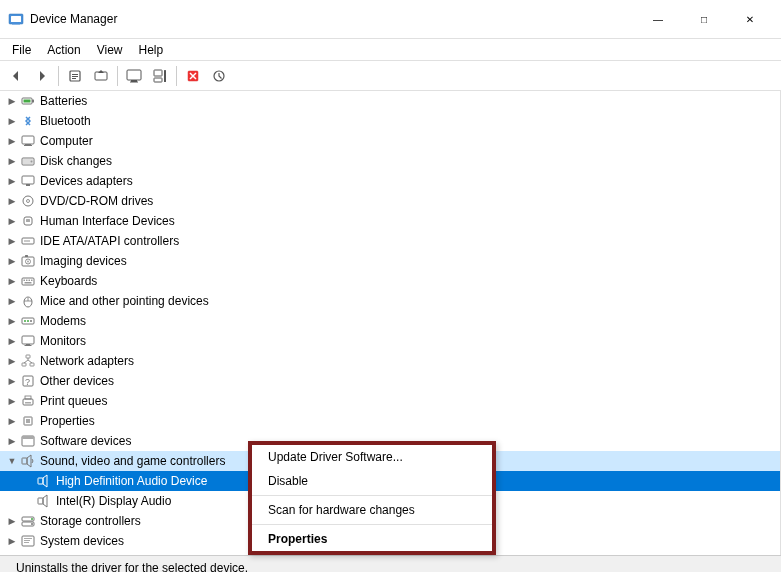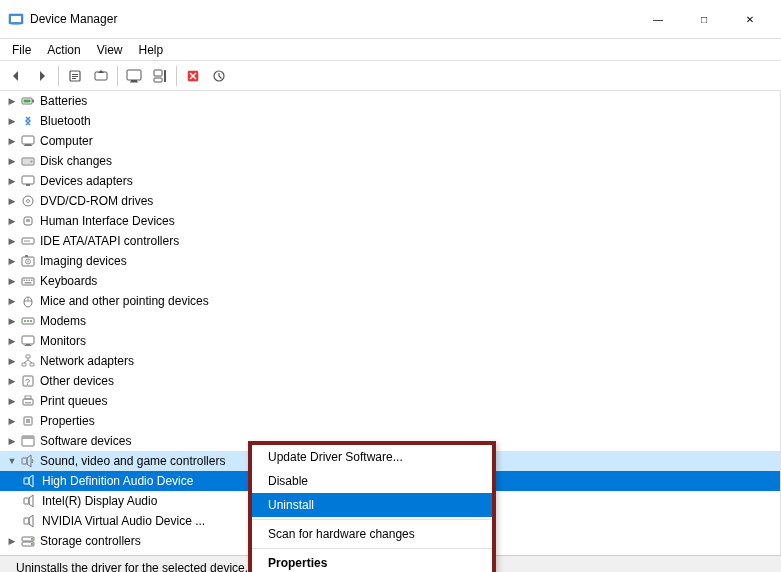--- a/index.html
+++ b/index.html
@@ -135,21 +135,21 @@
       display: inline-flex;
       align-items: center;
       justify-content: center;
       flex-shrink: 0;
     }
     .tree-label {
       font-size: 12px;
     }
 
     
-    .tree-item.level-1 { padding-left: 6px; }
+    .tree-item.level-1 { padding-left: 20px; }
 
     
     .context-menu {
       position: absolute;
       background: #fff;
       border: 4px solid #7f1d1d;
       box-shadow: 2px 2px 6px rgba(0,0,0,0.2);
       z-index: 100;
       width: 248px;
       left: 248px;
@@ -530,30 +530,20 @@
       <span class="tree-arrow" style="visibility:hidden;">▶</span>
       <span class="tree-icon">
         <svg width="14" height="14" viewBox="0 0 14 14">
             <rect x="1" y="4" width="5" height="6" rx="0.5" fill="none" stroke="#777" stroke-width="1"></rect>
             <polygon points="6,4 10,1 10,13 6,10" fill="none" stroke="#777" stroke-width="1"></polygon>
           </svg>
       </span>
       <span class="tree-label">Intel(R) Display Audio</span>
     </div>
 
-    <div class="tree-item level-1">
-      <span class="tree-arrow" style="visibility:hidden;">▶</span>
-      <span class="tree-icon">
-        <svg width="14" height="14" viewBox="0 0 14 14">
-            <rect x="1" y="4" width="5" height="6" rx="0.5" fill="none" stroke="#777" stroke-width="1"></rect>
-            <polygon points="6,4 10,1 10,13 6,10" fill="none" stroke="#777" stroke-width="1"></polygon>
-          </svg>
-      </span>
-      <span class="tree-label">NVIDIA Virtual Audio Device ...</span>
-    </div>
 
     <div class="tree-item">
       <span class="tree-arrow">▶</span>
       <span class="tree-icon">
         <svg width="14" height="14" viewBox="0 0 14 14">
             <rect x="1" y="3" width="12" height="4" rx="1" fill="none" stroke="#777" stroke-width="1"></rect>
             <rect x="1" y="8" width="12" height="4" rx="1" fill="none" stroke="#777" stroke-width="1"></rect>
             <circle cx="11" cy="5" r="1" fill="#4a4"></circle>
             <circle cx="11" cy="10" r="1" fill="#777"></circle>
           </svg>
@@ -572,21 +562,20 @@
           </svg>
       </span>
       <span class="tree-label">System devices</span>
     </div>
 
   </div>
 
   <div class="context-menu">
     <div class="ctx-item">Update Driver Software...</div>
     <div class="ctx-item">Disable</div>
-    <div class="ctx-item active">Uninstall</div>
     <div class="ctx-separator"></div>
     <div class="ctx-item">Scan for hardware changes</div>
     <div class="ctx-separator"></div>
     <div class="ctx-item bold">Properties</div>
   </div>
 
 </div>
 
 <div class="status-bar">
   <span>Uninstalls the driver for the selected device.</span>

